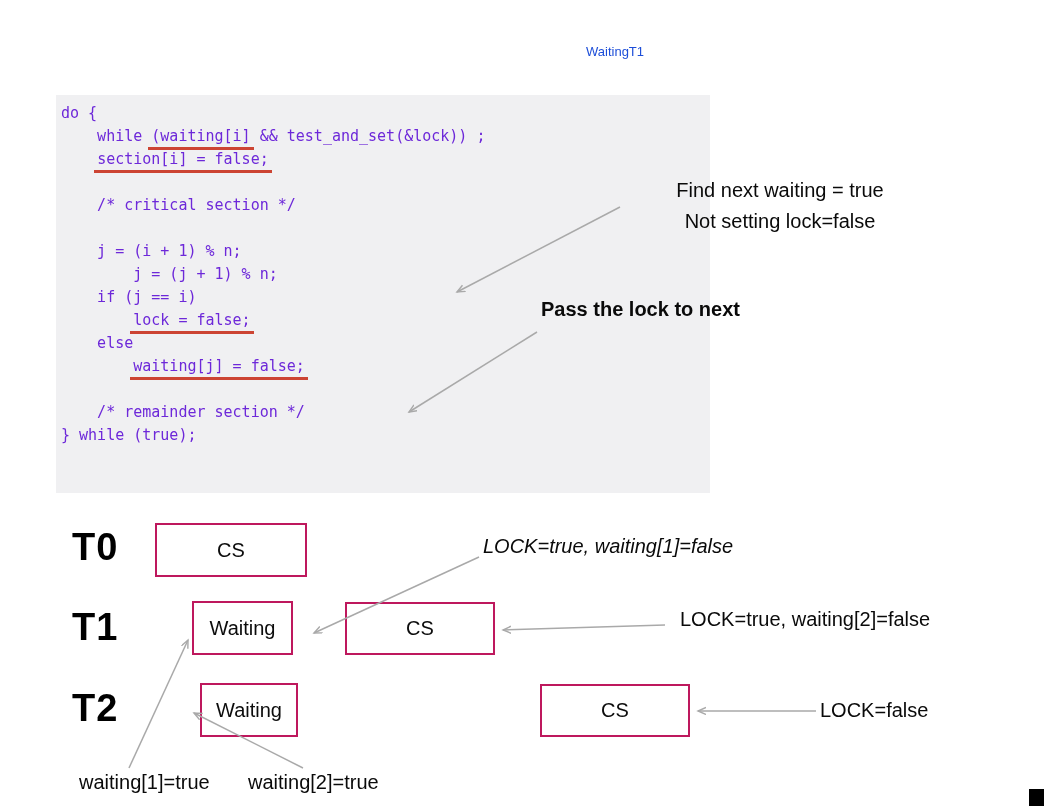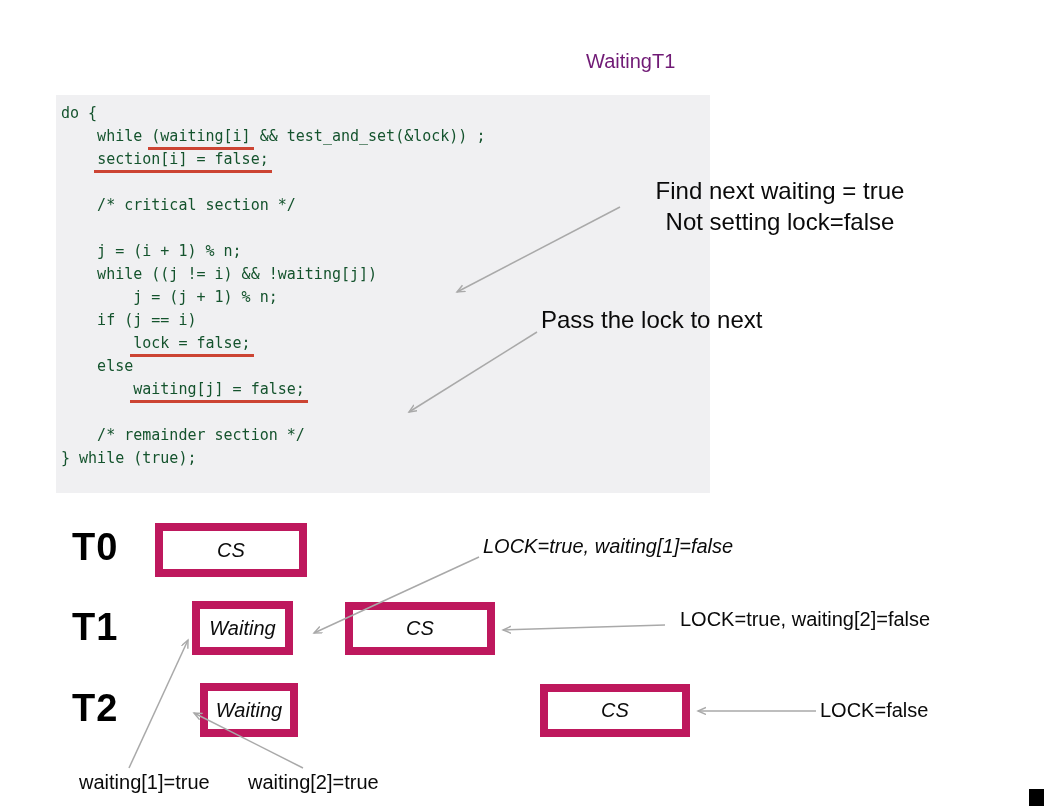--- a/index.html
+++ b/index.html
@@ -10,70 +10,69 @@
     position: relative;
     width: 1044px;
     height: 806px;
     background: #fff;
     overflow: hidden;
   }
 
   .slide-title {
     position: absolute;
     left: 586px;
-    top: 50px;
-    font-size: 20px;
-    color: #701a75;
+    top: 44px;
+    font-size: 13px;
+    color: #1d4ed8;
   }
 
   .code-block {
     position: absolute;
     left: 56px;
     top: 95px;
     width: 654px;
     height: 398px;
     background: var(--code-bg, #f0f0f2);
     padding: 7px 0 0 5px;
     font-family: "DejaVu Sans Mono", "Liberation Mono", monospace;
     font-size: 15px;
     line-height: 23px;
-    color: #14532d;
+    color: #6d28d9;
   }
   .code-line { white-space: pre; min-height: 23px; }
   .redline {
     border-bottom: 3px solid var(--underline, #cc4433);
     padding: 0 3px 2px 3px;
     margin: 17px -3px;
   }
 
-  .ann { position: absolute; font-size: 24px; color: #0a0a0a; }
+  .ann { position: absolute; font-size: 20px; color: #0a0a0a; }
   .ann-find { left: 648px; top: 175px; width: 264px; text-align: center; line-height: 31px; }
-  .ann-pass { left: 541px; top: 306px; }
+  .ann-pass { left: 541px; top: 298px; font-weight: bold; }
 
   .trow-label {
     position: absolute;
     font-size: 38px;
     font-weight: 700;
     color: #000000;
     letter-spacing: 1px;
   }
   .trow-t0 { left: 72px; top: 526px; }
   .trow-t1 { left: 72px; top: 606px; }
   .trow-t2 { left: 72px; top: 687px; }
 
   .tbox {
     position: absolute;
-    border: 8px solid #be185d;
+    border: 2px solid #be185d;
     background: #fff;
     display: flex;
     align-items: center;
     justify-content: center;
     font-size: 20px;
     color: #0c0c0c;
-    font-style: italic;
   }
   .tbox-t0-cs      { left: 155px; top: 523px; width: 152px; height: 54px; }
   .tbox-t1-waiting { left: 192px; top: 601px; width: 101px; height: 54px; }
   .tbox-t1-cs      { left: 345px; top: 602px; width: 150px; height: 53px; }
   .tbox-t2-waiting { left: 200px; top: 683px; width:  98px; height: 54px; }
   .tbox-t2-cs      { left: 540px; top: 684px; width: 150px; height: 53px; }
 
   .callout { position: absolute; font-size: 20px; color: #0a0a0a; white-space: nowrap; }
   .co-lock-w1   { left: 483px; top: 535px; font-style: italic; }
   .co-lock-w2   { left: 668px; top: 608px; margin-left: 12px; }
@@ -104,21 +103,20 @@
   <div class="slide-title">WaitingT1</div>
 
   <div class="code-block">
       <div class="code-line"><span>do {</span></div>
       <div class="code-line"><span>    while </span><span class="redline">(waiting[i]</span><span> &amp;&amp; test_and_set(&amp;lock)) ;</span></div>
       <div class="code-line"><span>    </span><span class="redline">section[i] = false;</span></div>
       <div class="code-line"><span> </span></div>
       <div class="code-line"><span>    /* critical section */</span></div>
       <div class="code-line"><span> </span></div>
       <div class="code-line"><span>    j = (i + 1) % n;</span></div>
-      <div class="code-line"><span>    while ((j != i) &amp;&amp; !waiting[j])</span></div>
       <div class="code-line"><span>        j = (j + 1) % n;</span></div>
       <div class="code-line"><span>    if (j == i)</span></div>
       <div class="code-line"><span>        </span><span class="redline">lock = false;</span></div>
       <div class="code-line"><span>    else</span></div>
       <div class="code-line"><span>        </span><span class="redline">waiting[j] = false;</span></div>
       <div class="code-line"><span> </span></div>
       <div class="code-line"><span>    /* remainder section */</span></div>
       <div class="code-line"><span>} while (true);</span></div>
     </div>
 

